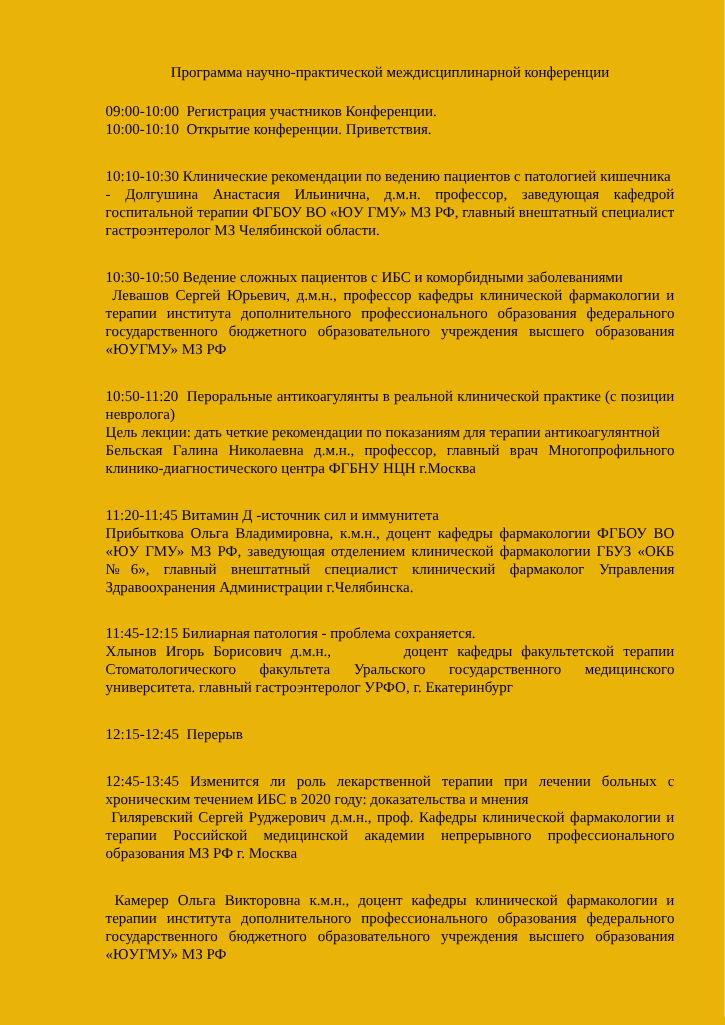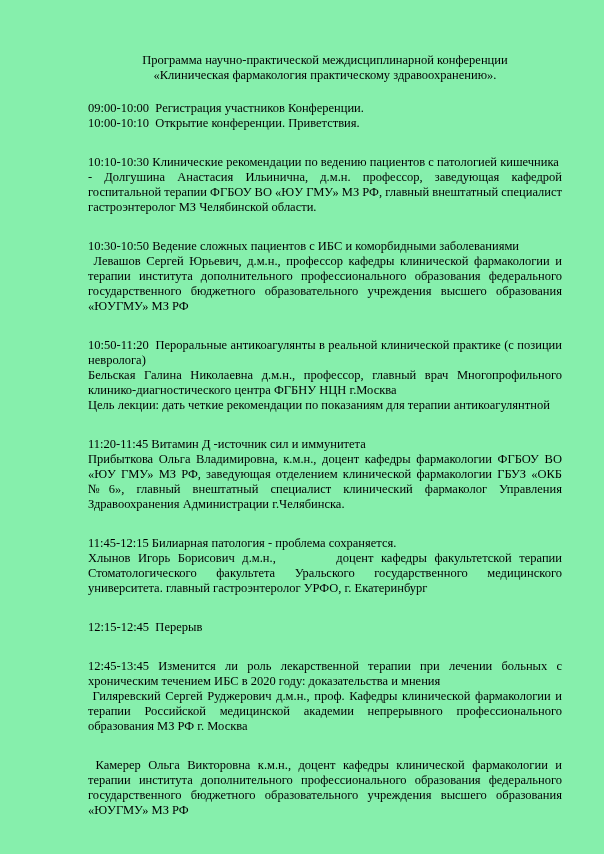--- a/index.html
+++ b/index.html
@@ -14,21 +14,21 @@
     font-size: 12.5px;
     line-height: 15px;
     color: #000000;
     overflow: hidden;
   }
   .page {
     box-sizing: border-box;
     width: 604px;
     height: 854px;
     padding: 53px 42px 20px 88px;
-    background: #86efac;
+    background: #eab308;
     overflow: hidden;
   }
   .doc-title {
     text-align: center;
   }
   .doc-title div {
     white-space: nowrap;
   }
   .intro-times {
     margin-top: 18px;
@@ -46,41 +46,40 @@
     font-family: Liberation Serif, serif;
   }
 </style>
 </head>
 <body>
 
 <div class="page">
 
   <div class="doc-title">
     <div>Программа научно-практической междисциплинарной конференции</div>
-    <div>«Клиническая фармакология практическому здравоохранению».</div>
   </div>
 
   <div class="intro-times">
     <p>09:00-10:00&nbsp;  Регистрация участников Конференции.</p>
     <p>10:00-10:10&nbsp;  Открытие конференции. Приветствия.</p>
   </div>
 
   <div class="session">
     <p>10:10-10:30 Клинические рекомендации по ведению пациентов с патологией кишечника&nbsp; - Долгушина Анастасия Ильинична, д.м.н. профессор, заведующая кафедрой госпитальной терапии ФГБОУ ВО «ЮУ ГМУ» МЗ РФ, главный внештатный специалист гастроэнтеролог МЗ Челябинской области.</p>
   </div>
 
   <div class="session">
     <p>10:30-10:50 Ведение сложных пациентов с ИБС и коморбидными заболеваниями</p>
     <p>&nbsp;Левашов Сергей Юрьевич, д.м.н., профессор кафедры клинической фармакологии и терапии института дополнительного профессионального образования федерального государственного бюджетного образовательного учреждения высшего образования «ЮУГМУ» МЗ РФ</p>
   </div>
 
   <div class="session">
     <p>10:50-11:20&nbsp; Пероральные антикоагулянты в реальной клинической практике (с позиции невролога)</p>
+    <p>Цель лекции: дать четкие рекомендации по показаниям для терапии антикоагулянтной</p>
     <p>Бельская Галина Николаевна д.м.н., профессор, главный врач Многопрофильного клинико-диагностического центра ФГБНУ НЦН г.Москва</p>
-    <p>Цель лекции: дать четкие рекомендации по показаниям для терапии антикоагулянтной</p>
   </div>
 
   <div class="session">
     <p>11:20-11:45 Витамин Д -источник сил и иммунитета</p>
     <p>Прибыткова Ольга Владимировна, к.м.н., доцент кафедры фармакологии ФГБОУ ВО «ЮУ ГМУ» МЗ РФ, заведующая отделением клинической фармакологии ГБУЗ «ОКБ №6», главный внештатный специалист клинический фармаколог Управления Здравоохранения Администрации г.Челябинска.</p>
   </div>
 
   <div class="session">
     <p>11:45-12:15 Билиарная патология - проблема сохраняется.</p>
     <p>Хлынов Игорь Борисович д.м.н.,&nbsp; &nbsp; &nbsp; &nbsp; доцент кафедры факультетской терапии Стоматологического факультета Уральского государственного медицинского университета. главный гастроэнтеролог УРФО, г. Екатеринбург</p>

